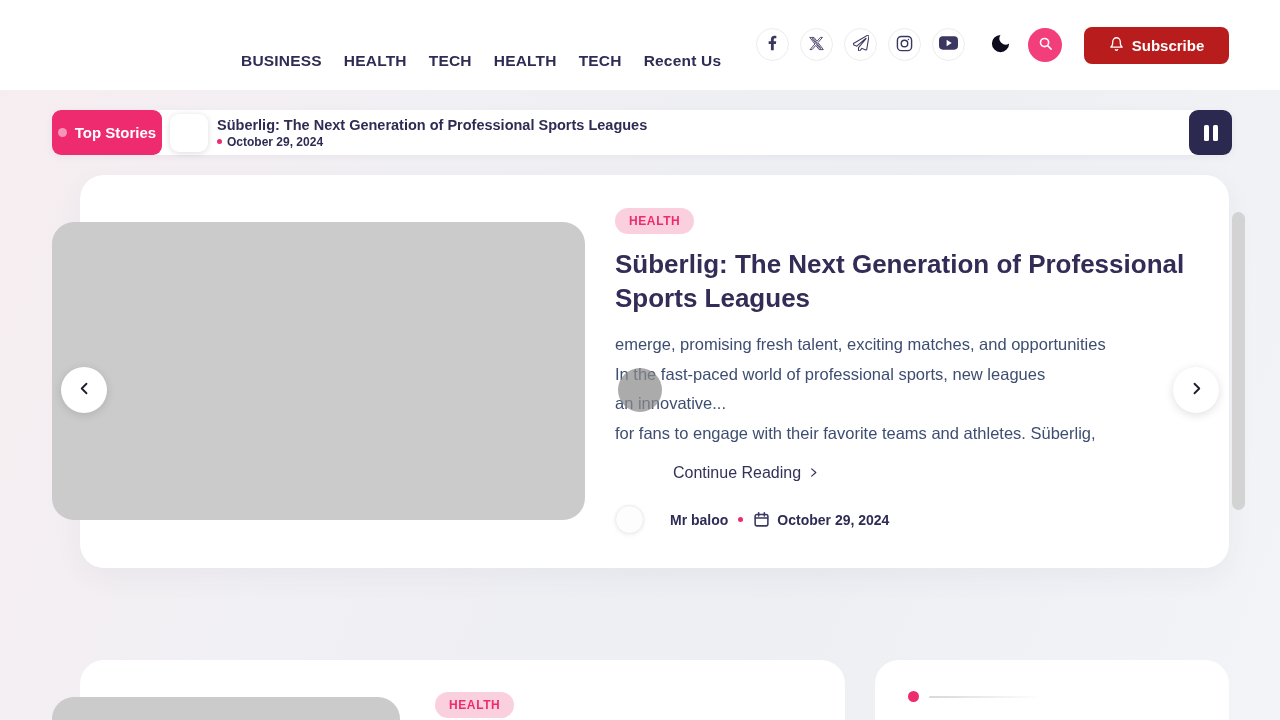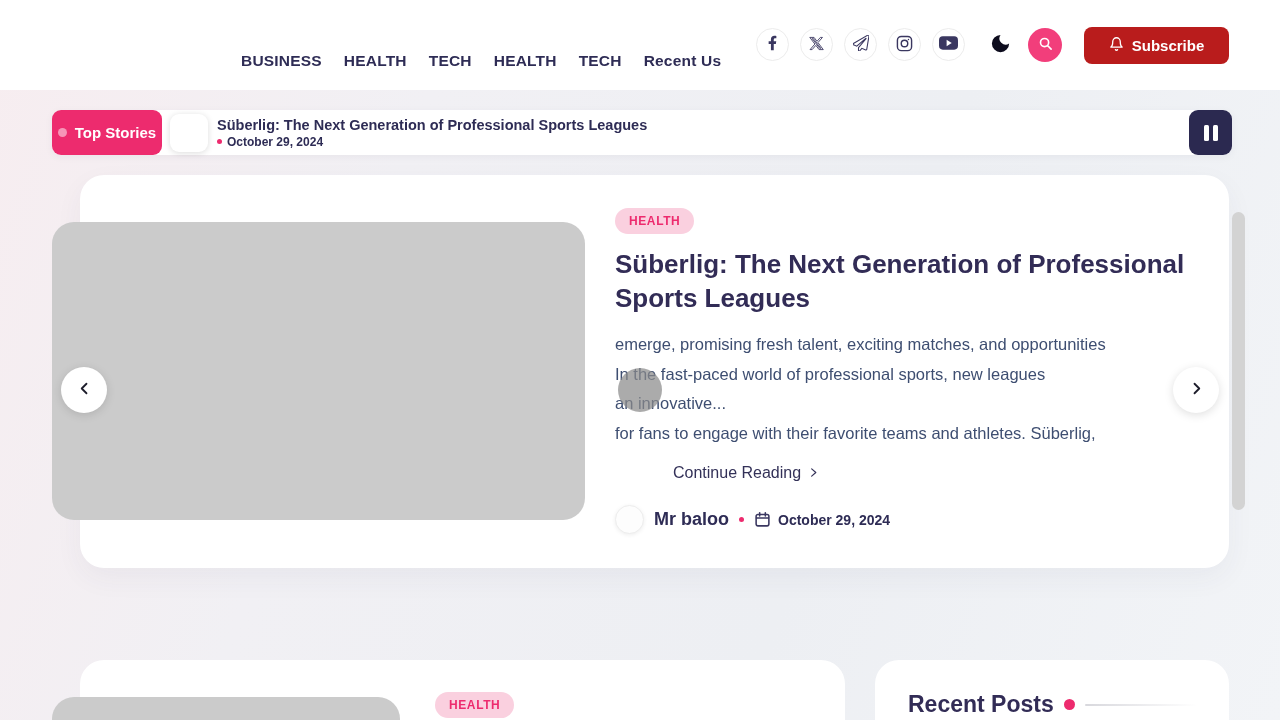--- a/index.html
+++ b/index.html
@@ -51,21 +51,21 @@
     font-size:12px; font-weight:700; letter-spacing:.6px; display:inline-flex; align-items:center; cursor:pointer; }
   .hero-badge{ position:absolute; left:615px; top:208px; }
   .hero-title{ position:absolute; left:615px; top:247px; width:578px; font-size:26px; line-height:34px;
     font-weight:700; color:#322c56; cursor:pointer; }
   .hero-excerpt{ position:absolute; left:615px; top:330px; width:580px; font-size:16.5px; line-height:29.6px; color:#3e4e71; }
   .continue{ position:absolute; left:641px; top:464px; display:flex; align-items:center; gap:7px;
     font-size:16px; color:#333158; cursor:pointer;margin-left:32px; }
   .author-row{ position:absolute; left:615px; top:505px; display:flex; align-items:center; gap:10px; }
   .avatar{ width:29px; height:29px; border-radius:50%; background:#fdfdfd; border:1px solid #ededed;
     box-shadow:0 1px 4px rgba(0,0,0,.07); }
-  .author-name{ font-size:18px; font-weight:700; color:#2e2c55; cursor:pointer; }
+  .author-name{ font-size:14px; font-weight:700; color:#2e2c55; cursor:pointer;margin-left:16px; }
   .meta-dot{ width:5px; height:5px; border-radius:50%; background:#ED2B6E; }
   .meta-date{ display:flex; align-items:center; gap:7px; font-size:14px; font-weight:700; color:#2e2c55; }
   .cursor-overlay{ position:absolute; left:618px; top:368px; width:44px; height:44px; border-radius:50%;
     background:rgba(138,138,138,.72); pointer-events:none; }
   
   .post-card{ position:absolute; left:80px; top:660px; width:765px; height:220px; background:#fff; border-radius:24px; }
   .post-image{ position:absolute; left:52px; top:697px; width:348px; height:200px; border-radius:22px; background:#cbcbcb; }
   .post-badge{ position:absolute; left:435px; top:692px; }
   .sidebar-card{ position:absolute; left:875px; top:660px; width:354px; height:220px; background:#fff; border-radius:24px; }
   .sidebar-title-row{ position:absolute; left:908px; top:691px; display:flex; align-items:center; gap:10px; }
@@ -234,18 +234,17 @@
   </button>
 
   <div class="cursor-overlay"></div>
 
   <div class="post-card"></div>
   <div class="post-image"></div>
   <span class="pill-badge post-badge">HEALTH</span>
 
   <div class="sidebar-card"></div>
   <div class="sidebar-title-row">
-    <span class="sidebar-title">Recent Posts</span>
     <span class="sidebar-dot"></span>
     <span class="sidebar-line"></span>
   </div>
 
 </div>
 
 </body></html>

